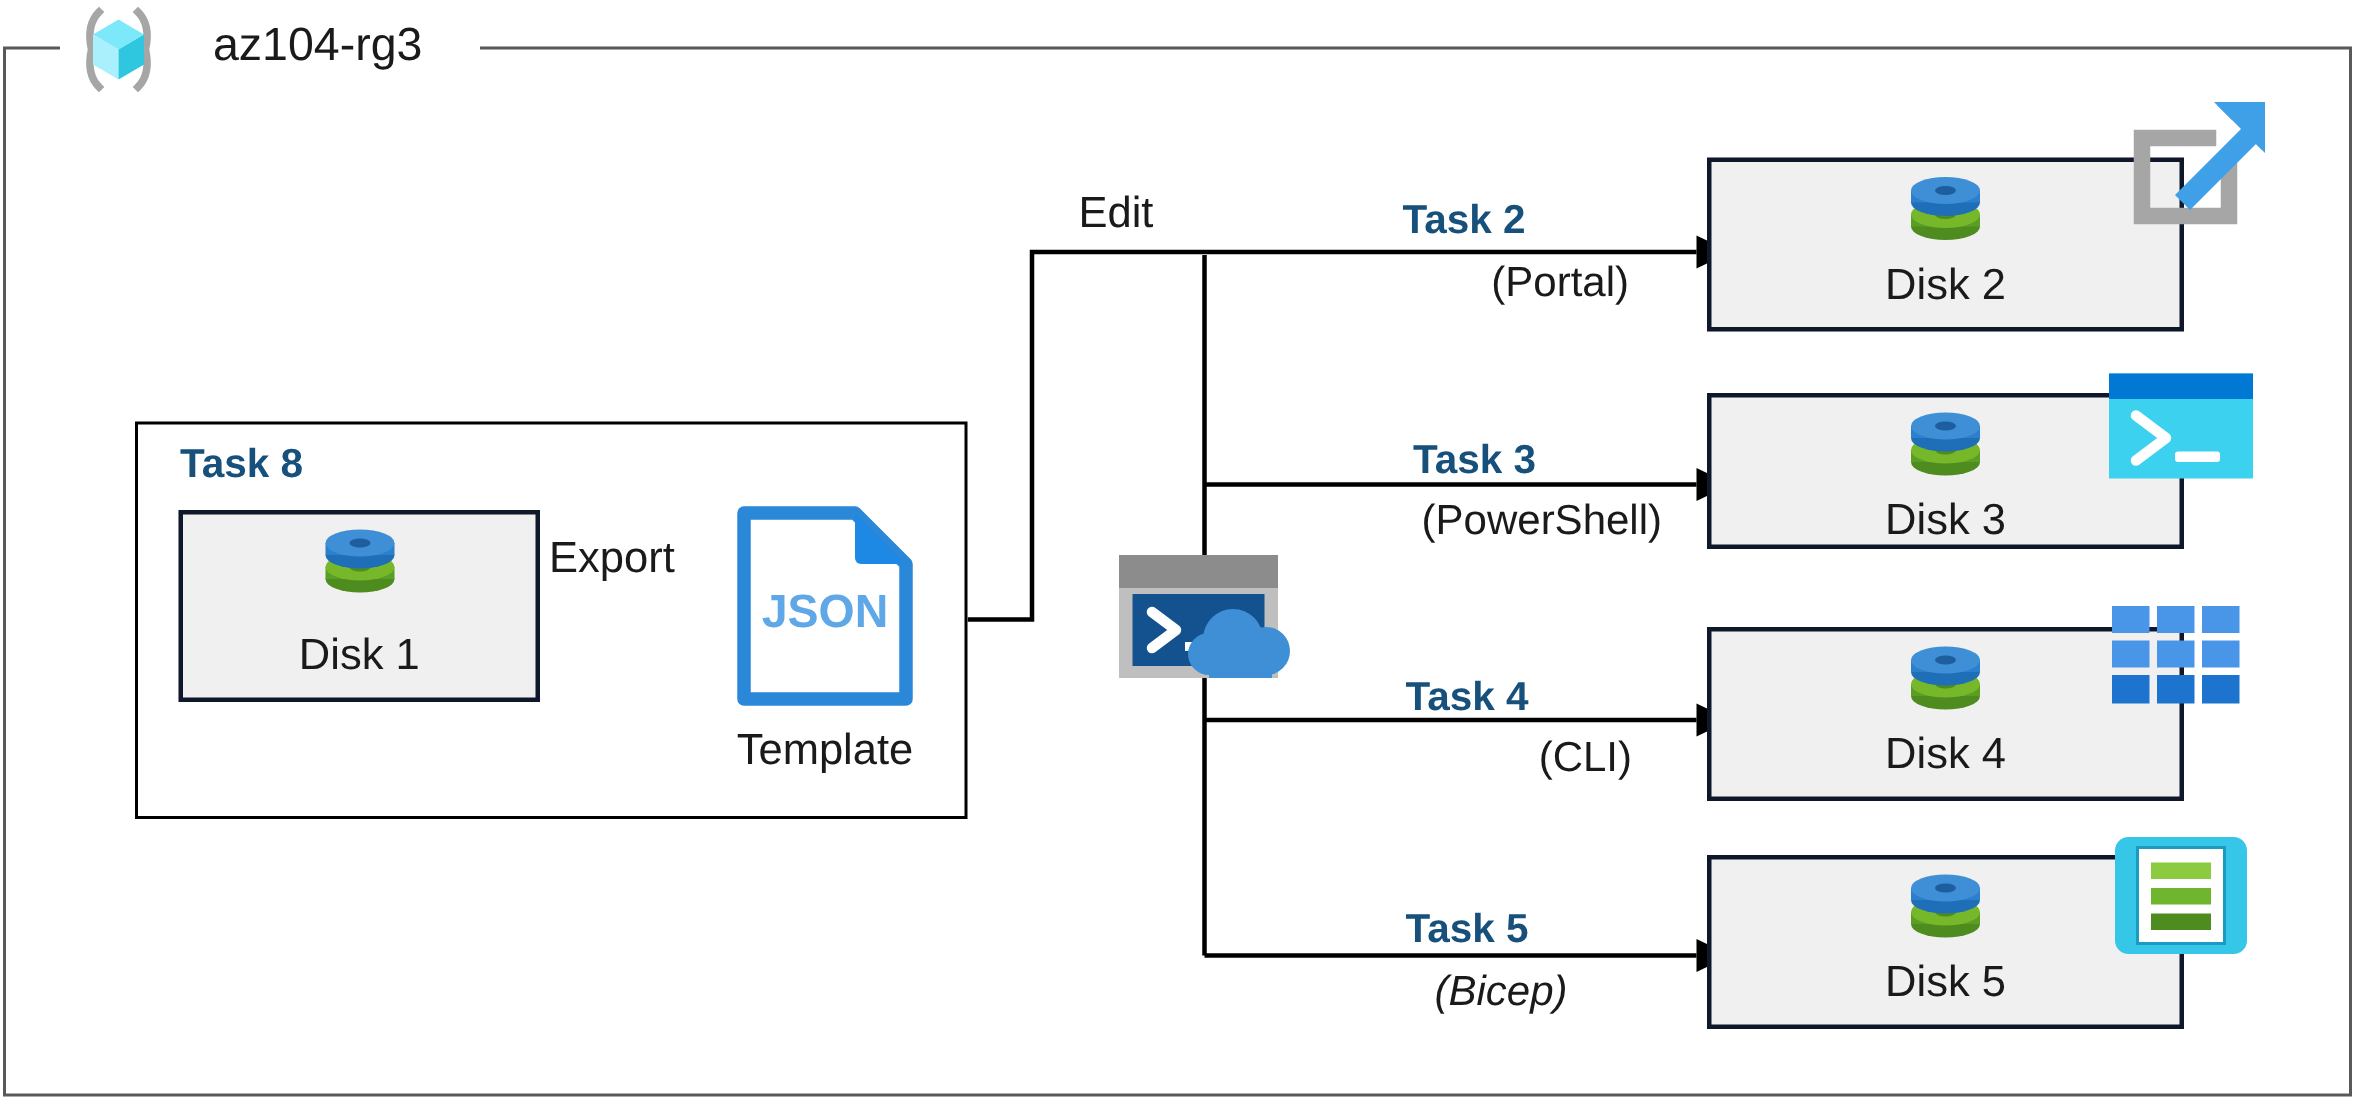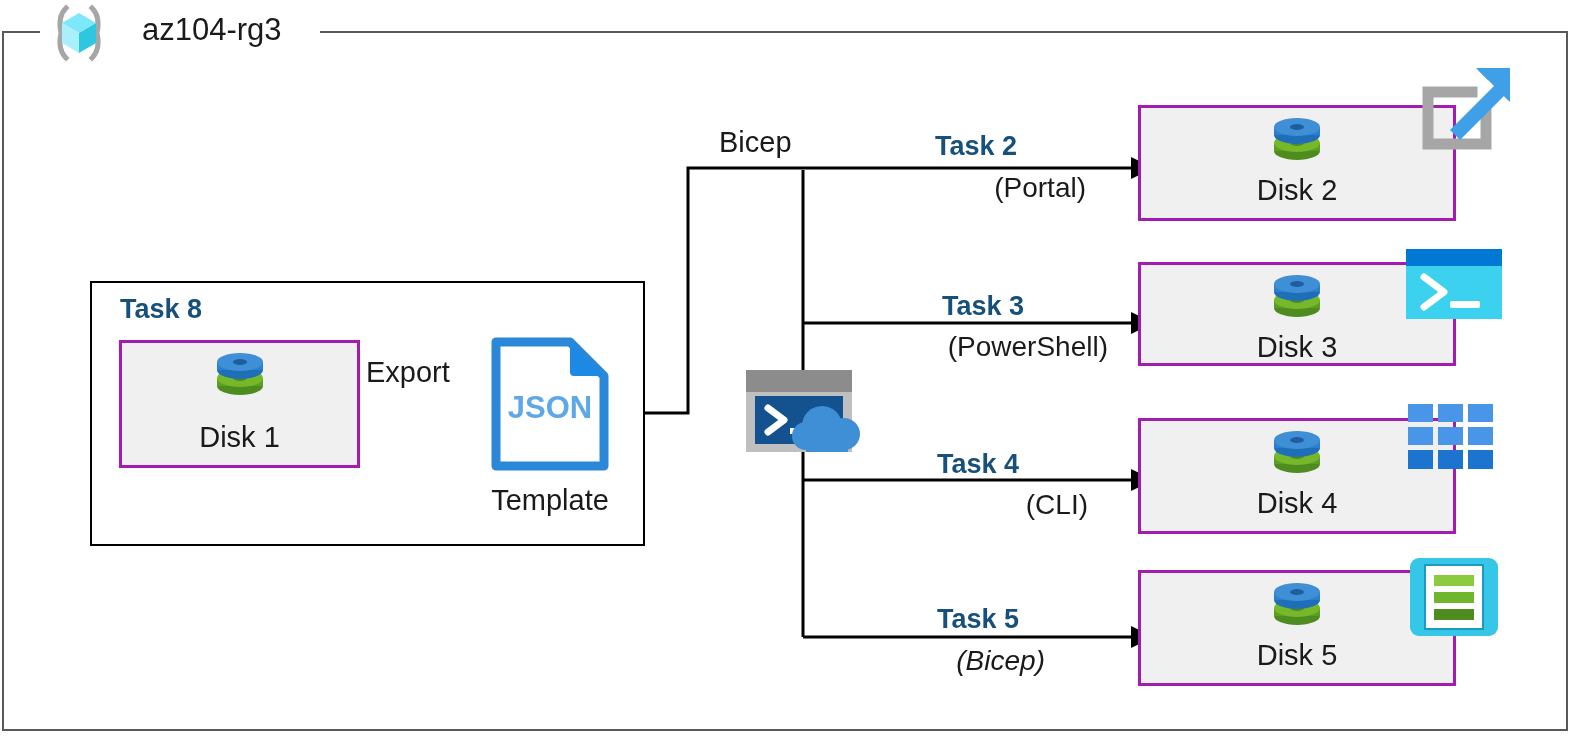--- a/index.html
+++ b/index.html
@@ -15,21 +15,21 @@
   #rg-icon{left:48px;top:2px;width:62px;height:62px;}
   #rg-label{left:142px;top:12px;font-size:31px;color:#1a1a1a;letter-spacing:0px;
       white-space:nowrap;}
 
   
   #task1-box{left:90px;top:281px;width:555px;height:265px;
       border:2px solid #000;box-sizing:border-box;background:#ffffff;}
   #task1-label{left:120px;top:294px;font-size:27px;font-weight:bold;color:#16507B;}
 
   
-  .disk-box{border:3px solid #a21caf;box-sizing:border-box;background:#F0F0F0;}
+  .disk-box{border:3px solid #0f172a;box-sizing:border-box;background:#F0F0F0;}
   .disk-caption{position:absolute;left:0;width:100%;text-align:center;
       font-size:29px;color:#1a1a1a;}
   .disk-glyph{position:absolute;}
 
   #disk1-box{left:119px;top:340px;width:241px;height:128px;}
   #disk2-box{left:1138px;top:105px;width:318px;height:116px;}
   #disk3-box{left:1138px;top:262px;width:318px;height:104px;}
   #disk4-box{left:1138px;top:418px;width:318px;height:116px;}
   #disk5-box{left:1138px;top:570px;width:318px;height:116px;}
 
@@ -136,21 +136,21 @@
 
   <div class="abs" id="template-label">Template</div>
   <div class="abs" id="json-icon">
     <svg viewBox="0 0 120 136" width="120" height="136">
       <path d="M6,6 H80 L114,40 V130 H6 Z" fill="#ffffff" stroke="#2B88D8" stroke-width="9" stroke-linejoin="round"></path>
       <path d="M80,6 L114,40 H84 A4,4 0 0 1 80,36 Z" fill="#1E88E5"></path>
       <text x="60" y="82" font-family="Liberation Sans, sans-serif" font-size="31" font-weight="bold" fill="#5FA8E8" text-anchor="middle">JSON</text>
     </svg>
   </div>
 
-  <div class="abs" id="edit-label">Bicep</div>
+  <div class="abs" id="edit-label">Edit</div>
 
   <div class="abs" id="cloudshell-icon">
     <svg viewBox="0 0 122 92" width="122" height="92">
       <rect x="2" y="4" width="106" height="82" fill="#BFBFBF"></rect>
       <rect x="2" y="4" width="106" height="22" fill="#8C8C8C"></rect>
       <rect x="11" y="30" width="88" height="48" fill="#13528F"></rect>
       <path d="M24,42 L40,54 L24,66" fill="none" stroke="#fff" stroke-width="7" stroke-linecap="round" stroke-linejoin="round"></path>
       <rect x="46" y="62" width="26" height="6" fill="#fff"></rect>
       <g fill="#3E8FD6">
         <circle cx="78" cy="60" r="20"></circle>

